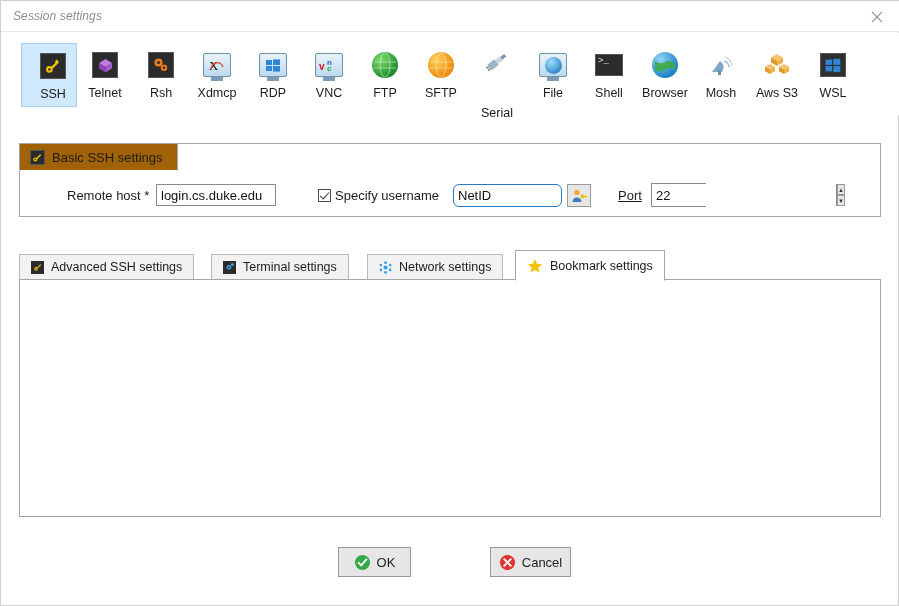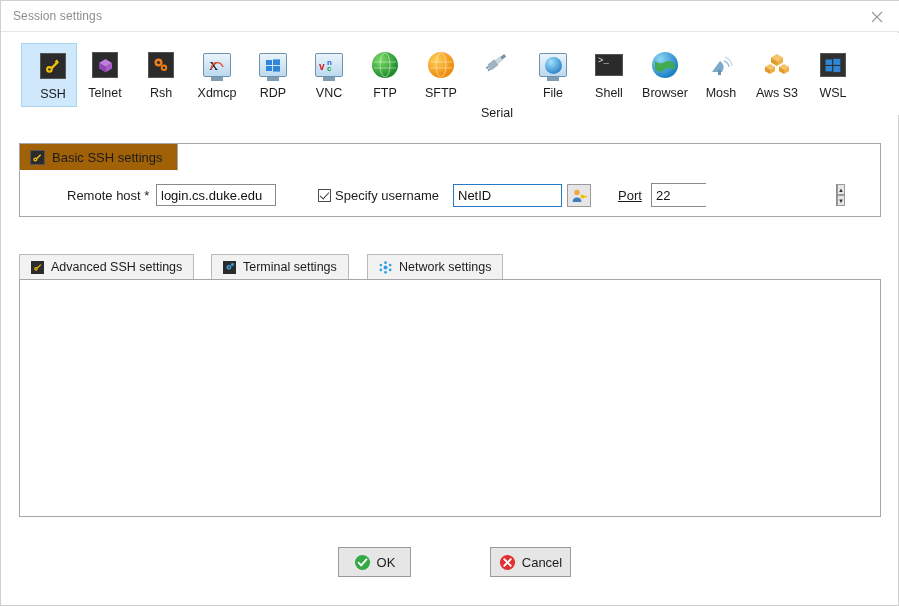--- a/index.html
+++ b/index.html
@@ -24,20 +24,21 @@
     position: absolute; left: 0; top: 0;
     width: 899px; height: 31px;
     background: #ffffff;
     border-bottom: 1px solid #e6e6e6;
   }
   #titlebar .title {
     position: absolute; left: 12px; top: 8px;
     font-size: 12px; color: #8d8d8d;
     letter-spacing: .1px;
     white-space: nowrap;
+    font-style: italic;
   }
   #close-btn {
     position: absolute; right: 0; top: 0;
     width: 46px; height: 31px;
     display: flex; align-items: center; justify-content: center;
     cursor: default;
   }
   #close-btn svg { display: block; }
 
   
@@ -470,21 +471,21 @@
     <span class="tl">Basic SSH settings</span>
   </div>
 
   <div style="position:absolute;left:66px;top:187px;" class="fld-label">Remote host *</div>
   <input class="txtbox" style="position: absolute; left: 155px; top: 183px; width: 120px; height: 22px;" value="login.cs.duke.edu">
 
   <div class="cbx-row" style="position:absolute;left:317px;top:187px;">
     <span class="cbx checked"></span>
     <span class="ct">Specify username</span>
   </div>
-  <input class="txtbox focused" style="position: absolute; left: 452px; top: 183px; width: 109px; height: 23px;" value="NetID">
+  <input class="txtbox focused" style="position: absolute; left: 452px; top: 183px; width: 109px; height: 23px; border-radius: 6px;" value="NetID">
   <div style="position:absolute;left:566px;top:183px;width:24px;height:23px;background:#e6e6e6;border:1px solid #9a9a9a;display:flex;align-items:center;justify-content:center;">
     <svg width="16" height="16" viewBox="0 0 16 16">
       <circle cx="6" cy="4.4" r="2.7" fill="#f0a83a"></circle>
       <path d="M1.6 14 q0 -4.6 4.4 -4.6 q4.4 0 4.4 4.6 Z" fill="#3d7fb8"></path>
       <circle cx="11.5" cy="8.6" r="2" fill="#f0c007"></circle>
       <rect x="12.6" y="7.9" width="4" height="1.5" fill="#f0c007"></rect>
     </svg>
   </div>
 
   <div style="position:absolute;left:617px;top:187px;text-decoration:underline;" class="fld-label">Port</div>
@@ -539,20 +540,28 @@
           <circle cx="2" cy="4.4" r="1.4"></circle>
               <circle cx="12" cy="9.6" r="1.4"></circle>
           <circle cx="2" cy="9.6" r="1.4"></circle>
               <circle cx="12" cy="4.4" r="1.4"></circle>
         </g>
           </svg>
       </span>
       <span>Network settings</span>
     </div>
 
+    <div class="stab active" style="left:496px;">
+      <span style="display:flex;">
+        <svg width="16" height="16" viewBox="0 0 20 20">
+          <polygon points="10,1.3 12.6,7.1 18.9,7.8 14.2,12 15.6,18.2 10,15 4.4,18.2 5.8,12 1.1,7.8 7.4,7.1" fill="#f5c209"></polygon>
+        </svg>
+      </span>
+      <span>Bookmark settings</span>
+    </div>
   </div>
 
   <div style="position:absolute;left:104px;top:326px;" class="fld-label">Session name:</div>
   <input class="txtbox" style="position: absolute; left: 201px; top: 321px; width: 112px; height: 23px;" value="login.cs.duke.edu">
 
   <div class="cbx-row" style="position:absolute;left:358px;top:326px;">
     <span class="cbx checked"></span>
     <span class="ct">Lock terminal title</span>
   </div>
 

